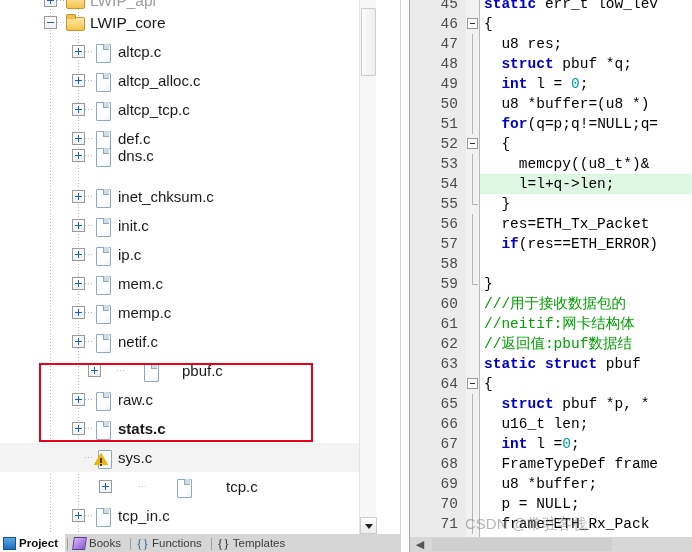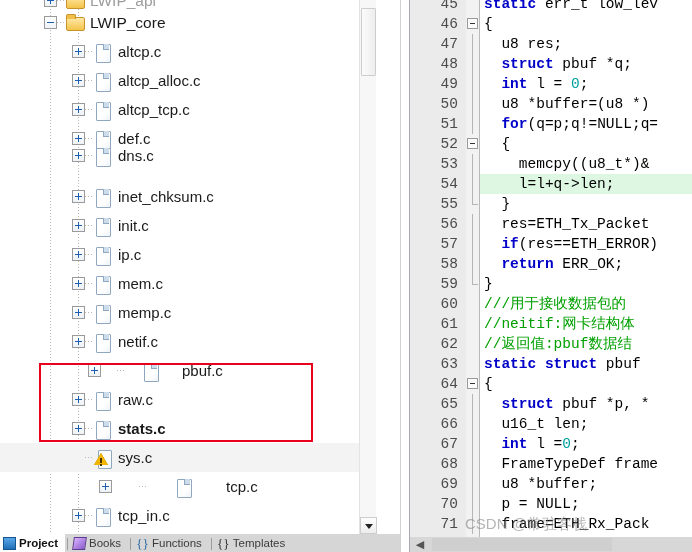--- a/index.html
+++ b/index.html
@@ -583,21 +583,21 @@
         <div class="fold-line" style="top: 154px; height: 20px;"></div>
         <div class="code-line hl-line" style="top: 174px;"><div class="ctext-bg"></div><span class="lno">54</span><span class="ctext"><span class="pln">    l=l+q-&gt;len;</span></span></div>
         <div class="fold-line" style="top: 174px; height: 20px;"></div>
         <div class="code-line" style="top: 194px;"><span class="lno">55</span><span class="ctext"><span class="pln">  }</span></span></div>
         <div class="fold-line" style="top: 194px; height: 10px;"></div>
         <div class="fold-end" style="top: 204px;"></div>
         <div class="code-line" style="top: 214px;"><span class="lno">56</span><span class="ctext"><span class="pln">  res=ETH_Tx_Packet</span></span></div>
         <div class="fold-line" style="top: 214px; height: 20px;"></div>
         <div class="code-line" style="top: 234px; text-decoration: underline;"><span class="lno">57</span><span class="ctext"><span class="pln">  </span><span class="kw">if</span><span class="pln">(res==ETH_ERROR)</span></span></div>
         <div class="fold-line" style="top: 234px; height: 20px;"></div>
-        <div class="code-line" style="top: 254px;"><span class="lno">58</span><span class="ctext"><span class="pln">  </span><span class="kw">return</span><span class="pln"> ERR_OK;</span></span></div>
+        <div class="code-line" style="top: 254px;"><span class="lno">58</span></div>
         <div class="fold-line" style="top: 254px; height: 20px;"></div>
         <div class="code-line" style="top: 274px;"><span class="lno">59</span><span class="ctext"><span class="pln">}</span></span></div>
         <div class="fold-line" style="top: 274px; height: 10px;"></div>
         <div class="fold-end" style="top: 284px;"></div>
         <div class="code-line" style="top: 294px;"><span class="lno">60</span><span class="ctext"><span class="cmt">///用于接收数据包的</span></span></div>
         <div class="code-line" style="top: 314px;"><span class="lno">61</span><span class="ctext"><span class="cmt">//neitif:网卡结构体</span></span></div>
         <div class="code-line" style="top: 334px;"><span class="lno">62</span><span class="ctext"><span class="cmt">//返回值:pbuf数据结</span></span></div>
         <div class="code-line" style="top: 354px;"><span class="lno">63</span><span class="ctext"><span class="kw">static</span><span class="pln"> </span><span class="kw">struct</span><span class="pln"> pbuf </span></span></div>
         <div class="code-line" style="top: 374px;"><span class="lno">64</span><span class="ctext"><span class="pln">{</span></span></div>
         <div class="fold" style="top: 378px;"></div>

